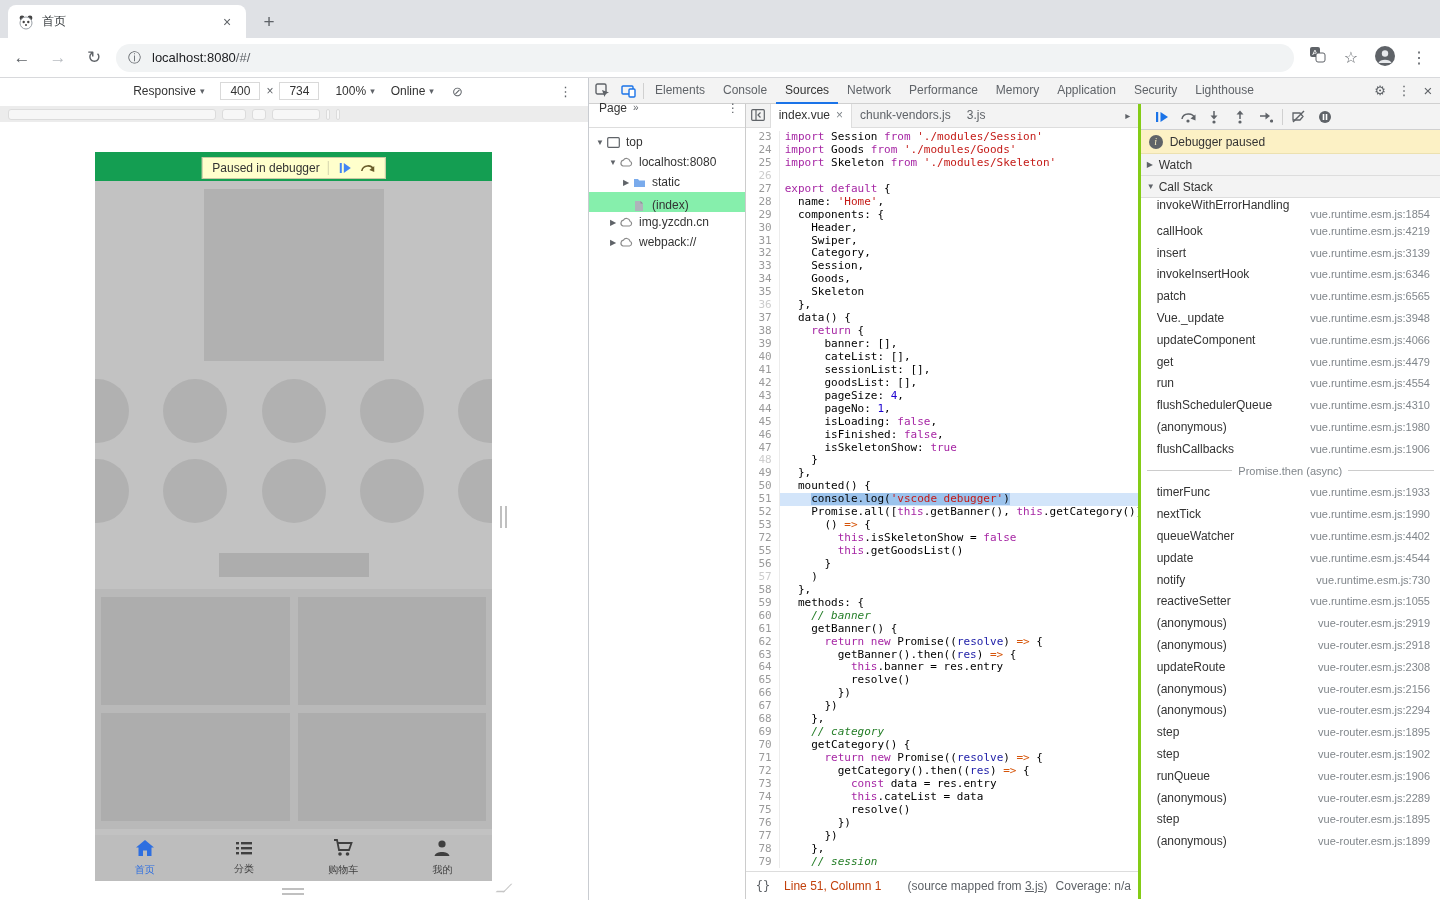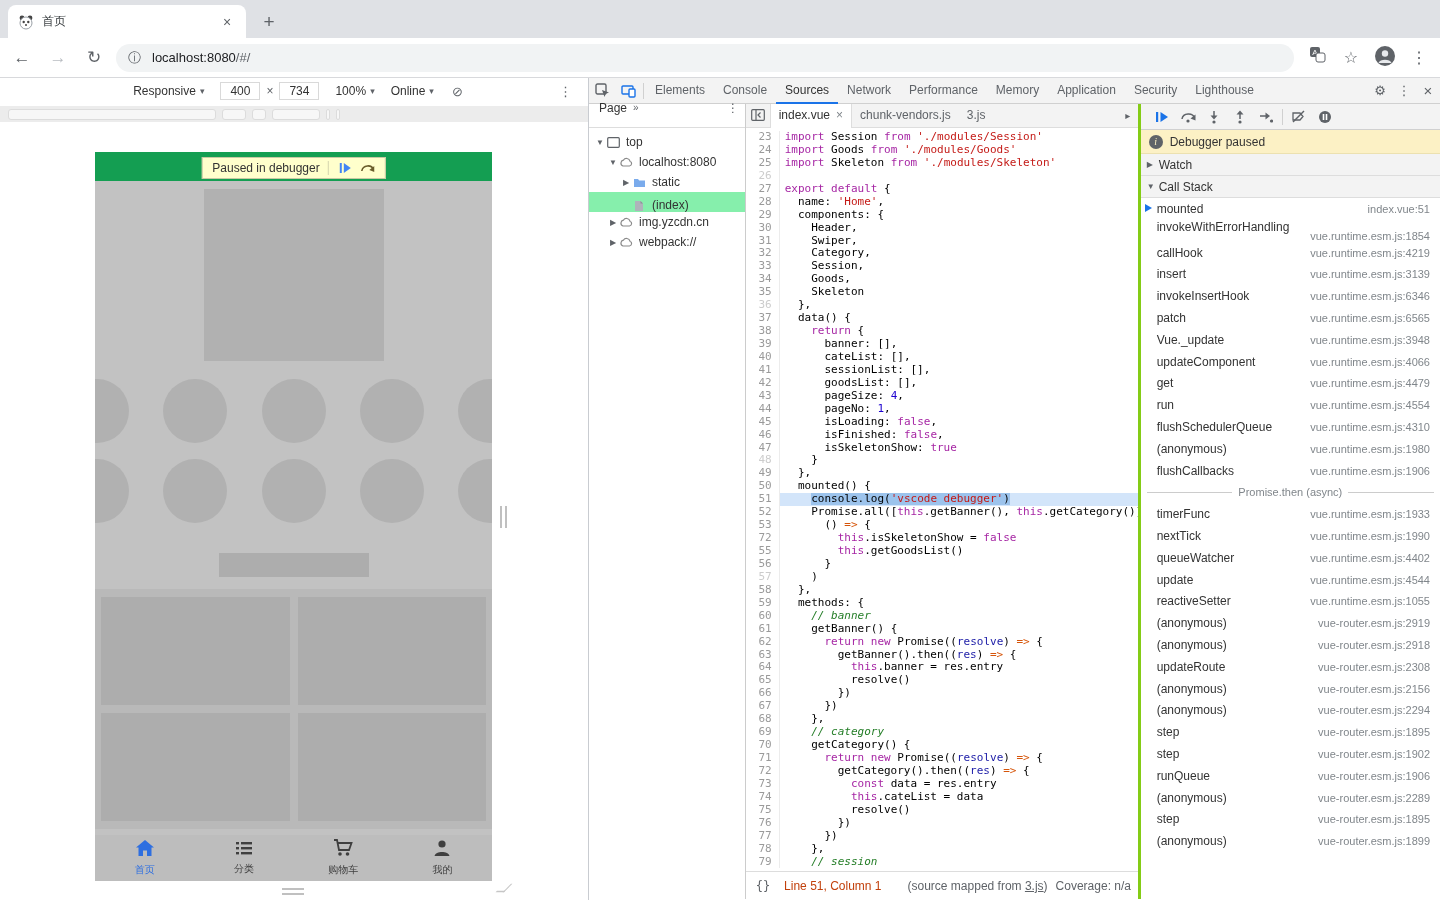--- a/index.html
+++ b/index.html
@@ -528,24 +528,20 @@
       </div>
       <div class="section-head">
         <span class="tri">▶</span>
         <span>Watch</span>
       </div>
       <div class="section-head">
         <span class="tri">▼</span>
         <span>Call Stack</span>
       </div>
       <div id="frames">
-          <div class="frame current">
-            <span class="frame-name">mounted</span>
-            <span class="frame-loc">index.vue:51</span>
-          </div>
           <div class="frame wrap">
             <span class="frame-name">invokeWithErrorHandling</span>
             <span class="frame-loc">vue.runtime.esm.js:1854</span>
           </div>
           <div class="frame">
             <span class="frame-name">callHook</span>
             <span class="frame-loc">vue.runtime.esm.js:4219</span>
           </div>
           <div class="frame">
             <span class="frame-name">insert</span>
@@ -602,20 +598,24 @@
           </div>
           <div class="frame">
             <span class="frame-name">queueWatcher</span>
             <span class="frame-loc">vue.runtime.esm.js:4402</span>
           </div>
           <div class="frame">
             <span class="frame-name">update</span>
             <span class="frame-loc">vue.runtime.esm.js:4544</span>
           </div>
           <div class="frame">
+            <span class="frame-name">notify</span>
+            <span class="frame-loc">vue.runtime.esm.js:730</span>
+          </div>
+          <div class="frame">
             <span class="frame-name">reactiveSetter</span>
             <span class="frame-loc">vue.runtime.esm.js:1055</span>
           </div>
           <div class="frame">
             <span class="frame-name">(anonymous)</span>
             <span class="frame-loc">vue-router.esm.js:2919</span>
           </div>
           <div class="frame">
             <span class="frame-name">(anonymous)</span>
             <span class="frame-loc">vue-router.esm.js:2918</span>

